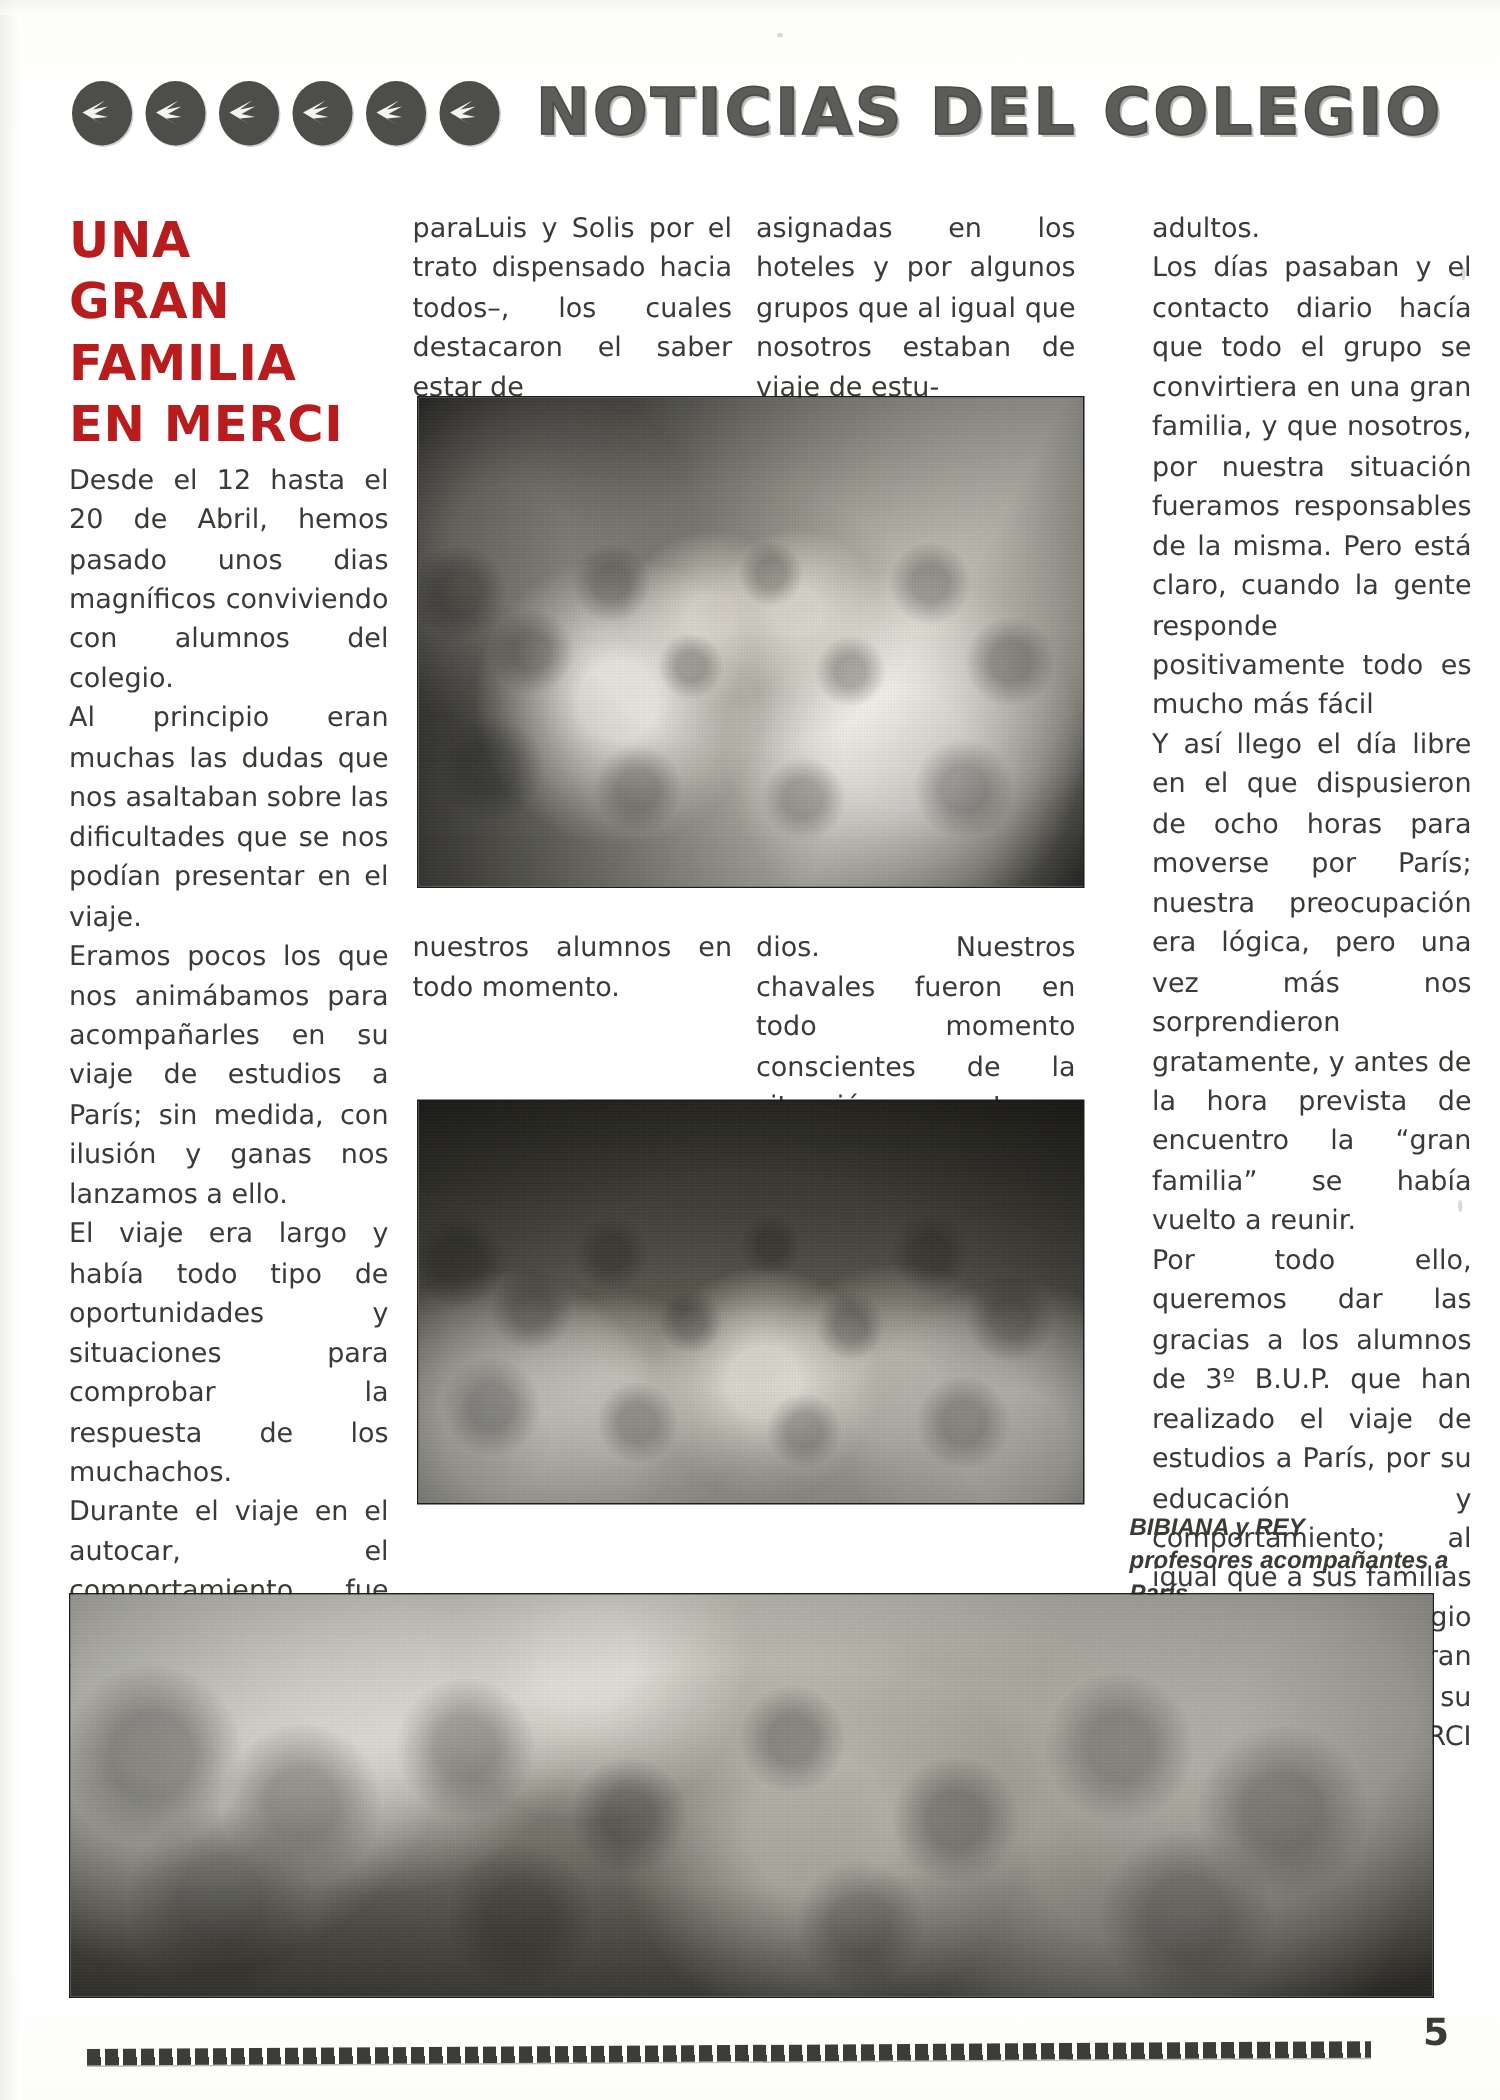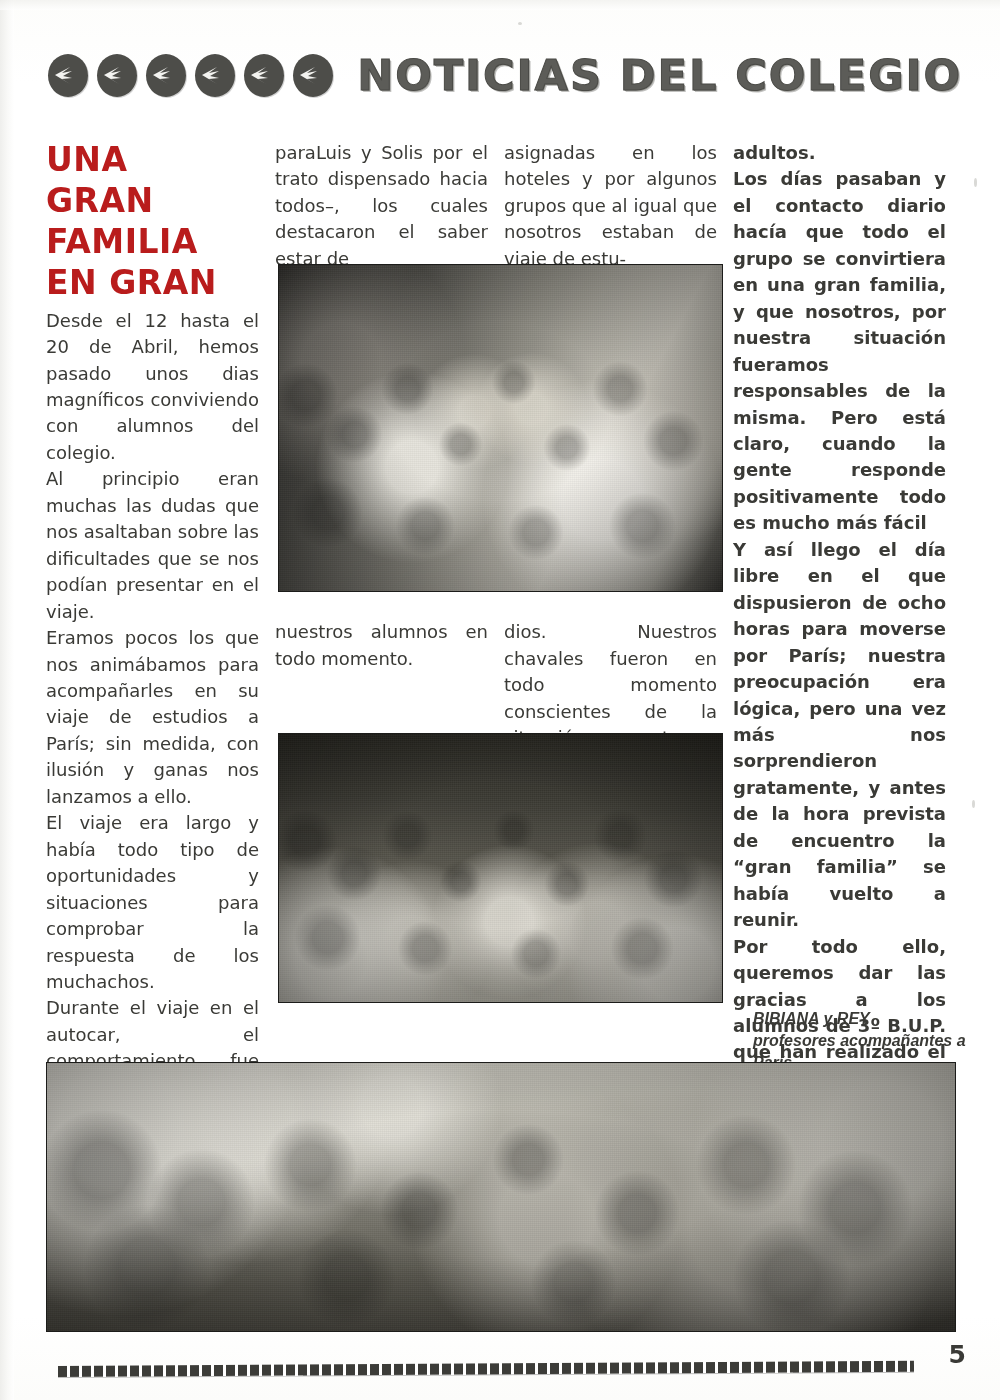--- a/index.html
+++ b/index.html
@@ -95,21 +95,21 @@
     height: 900px;
   }
   .col {
     position: absolute;
     top: 0;
     width: 213px;
   }
   .col-1 { left: 0px; }
   .col-2 { left: 229px; }
   .col-3 { left: 458px; }
-  .col-4 { left: 687px; font-weight: bold; }
+  .col-4 { left: 722px; }
 
   .headline {
     font-family: "DejaVu Sans", sans-serif;
     font-weight: 700;
     font-size: 33px;
     line-height: 1.24;
     letter-spacing: .5px;
     color: #b91c1c;
     margin: 0 0 4px 0;
   }
@@ -291,21 +291,21 @@
   <div class="masthead-title">NOTICIAS DEL COLEGIO</div>
 </div>
 
 <div class="columns">
 
   <div class="col col-1">
     <h1 class="headline">
       <span>UNA</span>
       <span>GRAN</span>
       <span>FAMILIA</span>
-      <span>EN GRAN</span>
+      <span>EN MERCI</span>
     </h1>
     <p class="body">Desde el 12 hasta el 20 de Abril, hemos pasado unos dias magníficos conviviendo con alumnos del colegio.</p>
     <p class="body">Al principio eran muchas las dudas que nos asaltaban sobre las dificultades que se nos podían presentar en el viaje.</p>
     <p class="body">Eramos pocos los que nos animábamos para acompañarles en su viaje de estudios a París; sin medida, con ilusión y ganas nos lanzamos a ello.</p>
     <p class="body">El viaje era largo y había todo tipo de oportunidades y situaciones para comprobar la respuesta de los muchachos.</p>
     <p class="body">Durante el viaje en el autocar, el comportamiento fue muy bueno, siendo felicitados por los propios conductores, –mención especial</p>
   </div>
 
   <div class="col col-2">
     <p class="body">paraLuis y Solis por el trato dispensado hacia todos–, los cuales destacaron el saber estar de</p>

